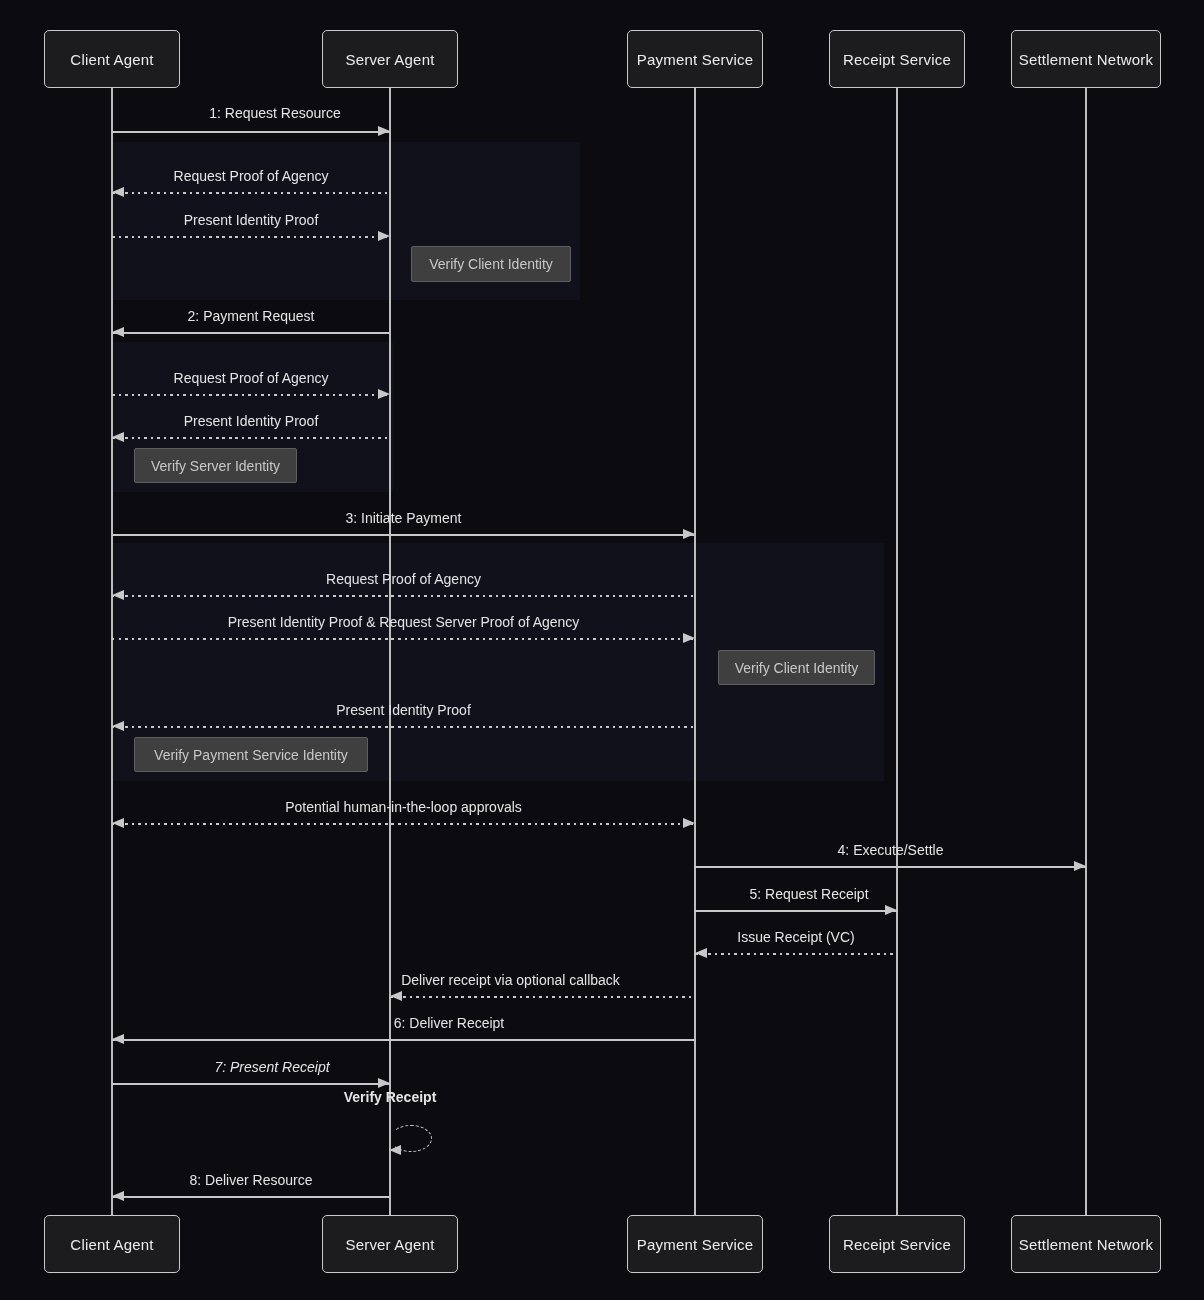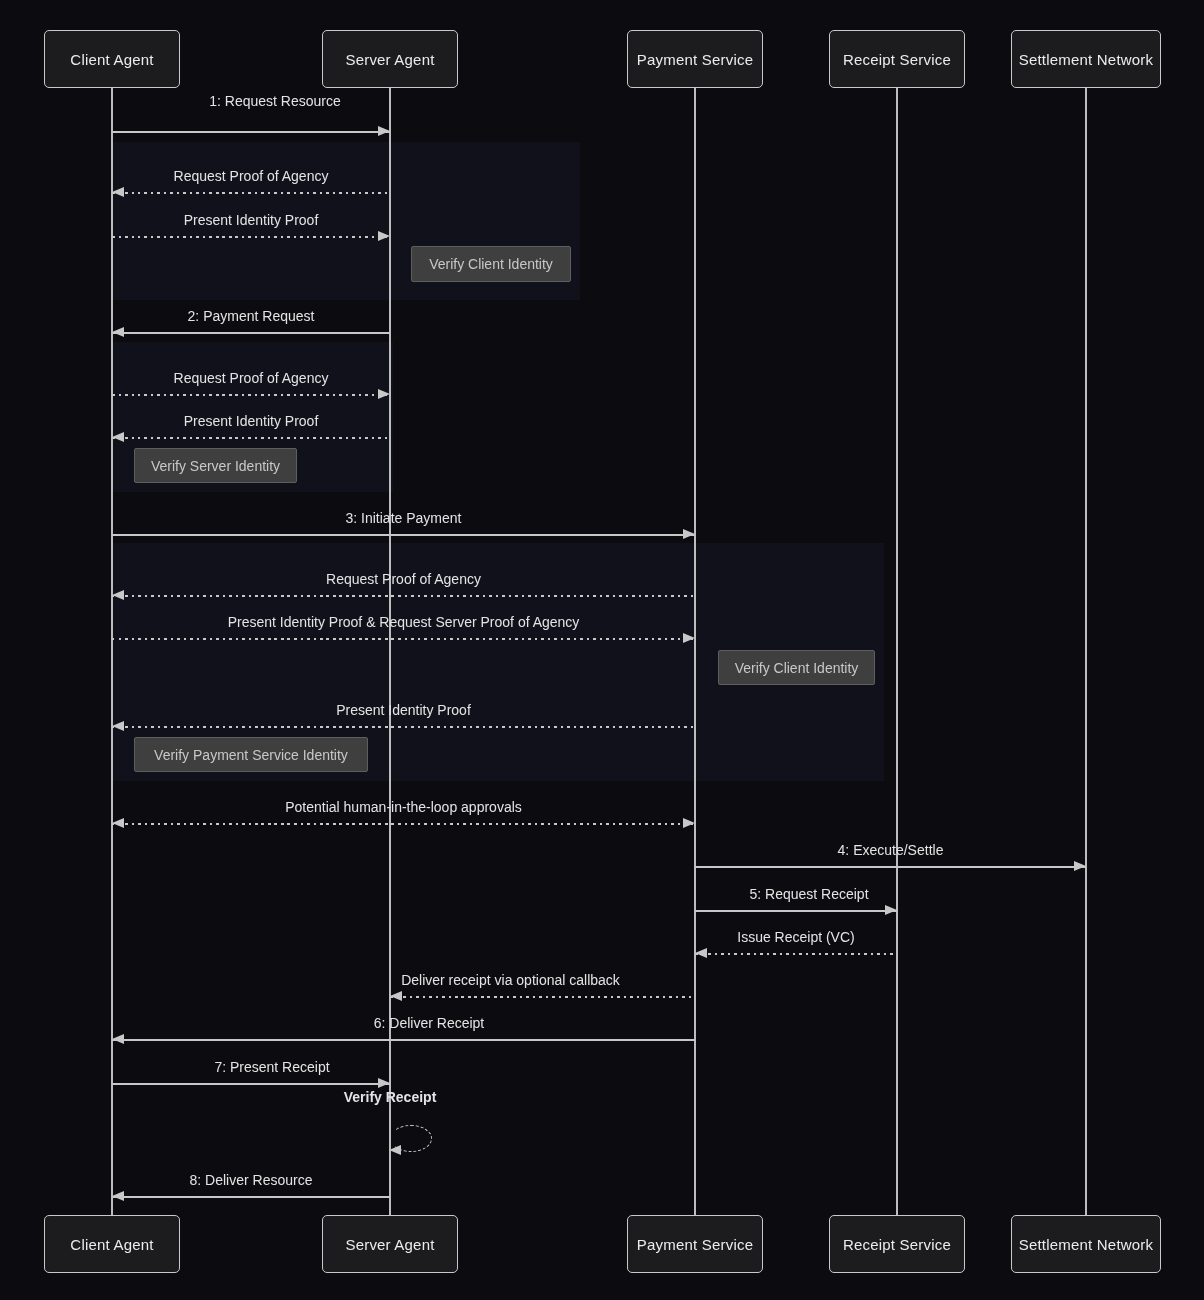--- a/index.html
+++ b/index.html
@@ -62,21 +62,21 @@
       <div class="abs actor" style="left: 322px; top: 1215px; width: 136px; height: 58px;">Server Agent</div>
       <div class="abs actor" style="left: 627px; top: 30px; width: 136px; height: 58px;">Payment Service</div>
       <div class="abs actor" style="left: 627px; top: 1215px; width: 136px; height: 58px;">Payment Service</div>
       <div class="abs actor" style="left: 829px; top: 30px; width: 136px; height: 58px;">Receipt Service</div>
       <div class="abs actor" style="left: 829px; top: 1215px; width: 136px; height: 58px;">Receipt Service</div>
       <div class="abs actor" style="left: 1011px; top: 30px; width: 150px; height: 58px;">Settlement Network</div>
       <div class="abs actor" style="left: 1011px; top: 1215px; width: 150px; height: 58px;">Settlement Network</div>
     </div>
   <div id="layer-messages">
       <div class="abs" style="left: 0px; top: 0px;">
-        <div class="abs msg-label" style="left: 112px; top: 92px; width: 326px;">1: Request Resource</div>
+        <div class="abs msg-label" style="left: 112px; top: 104px; width: 326px;">1: Request Resource</div>
         <div class="abs line solid" style="left: 112px; top: 131px; width: 278px;"></div>
         <div class="abs head r" style="left: 378px; top: 126px;"></div>
       </div>
       <div class="abs" style="left: 0px; top: 0px;">
         <div class="abs msg-label" style="left: 112px; top: 167px; width: 278px;">Request Proof of Agency</div>
         <div class="abs line dashed" style="left: 112px; top: 192px; width: 278px;"></div>
         <div class="abs head l" style="left: 112px; top: 187px;"></div>
       </div>
       <div class="abs" style="left: 0px; top: 0px;">
         <div class="abs msg-label" style="left: 112px; top: 211px; width: 278px;">Present Identity Proof</div>
@@ -138,26 +138,26 @@
         <div class="abs msg-label" style="left: 695px; top: 928px; width: 202px; text-align: center;">Issue Receipt (VC)</div>
         <div class="abs line dashed" style="left: 695px; top: 953px; width: 202px;"></div>
         <div class="abs head l" style="left: 695px; top: 948px;"></div>
       </div>
       <div class="abs" style="left: 0px; top: 0px;">
         <div class="abs msg-label" style="left: 390px; top: 971px; width: 241px;">Deliver receipt via optional callback</div>
         <div class="abs line dashed" style="left: 390px; top: 996px; width: 305px;"></div>
         <div class="abs head l" style="left: 390px; top: 991px;"></div>
       </div>
       <div class="abs" style="left: 0px; top: 0px;">
-        <div class="abs msg-label" style="left: 96px; top: 1014px; width: 666px;">6: Deliver Receipt</div>
+        <div class="abs msg-label" style="left: 116px; top: 1014px; width: 666px;">6: Deliver Receipt</div>
         <div class="abs line solid" style="left: 112px; top: 1039px; width: 583px;"></div>
         <div class="abs head l" style="left: 112px; top: 1034px;"></div>
       </div>
       <div class="abs" style="left: 0px; top: 0px;">
-        <div class="abs msg-label" style="left: 112px; top: 1058px; width: 320px;">7: Present Receipt</div>
+        <div class="abs msg-label" style="left: 112px; top: 1058px; width: 320px; font-style: italic;">7: Present Receipt</div>
         <div class="abs line solid" style="left: 112px; top: 1083px; width: 278px;"></div>
         <div class="abs head r" style="left: 378px; top: 1078px;"></div>
       </div>
       <div class="abs" style="left: 0px; top: 0px;">
         <div class="abs msg-label" style="left: 112px; top: 1171px; width: 278px;">8: Deliver Resource</div>
         <div class="abs line solid" style="left: 112px; top: 1196px; width: 278px;"></div>
         <div class="abs head l" style="left: 112px; top: 1191px;"></div>
       </div>
     </div>
   <div id="layer-notes">

